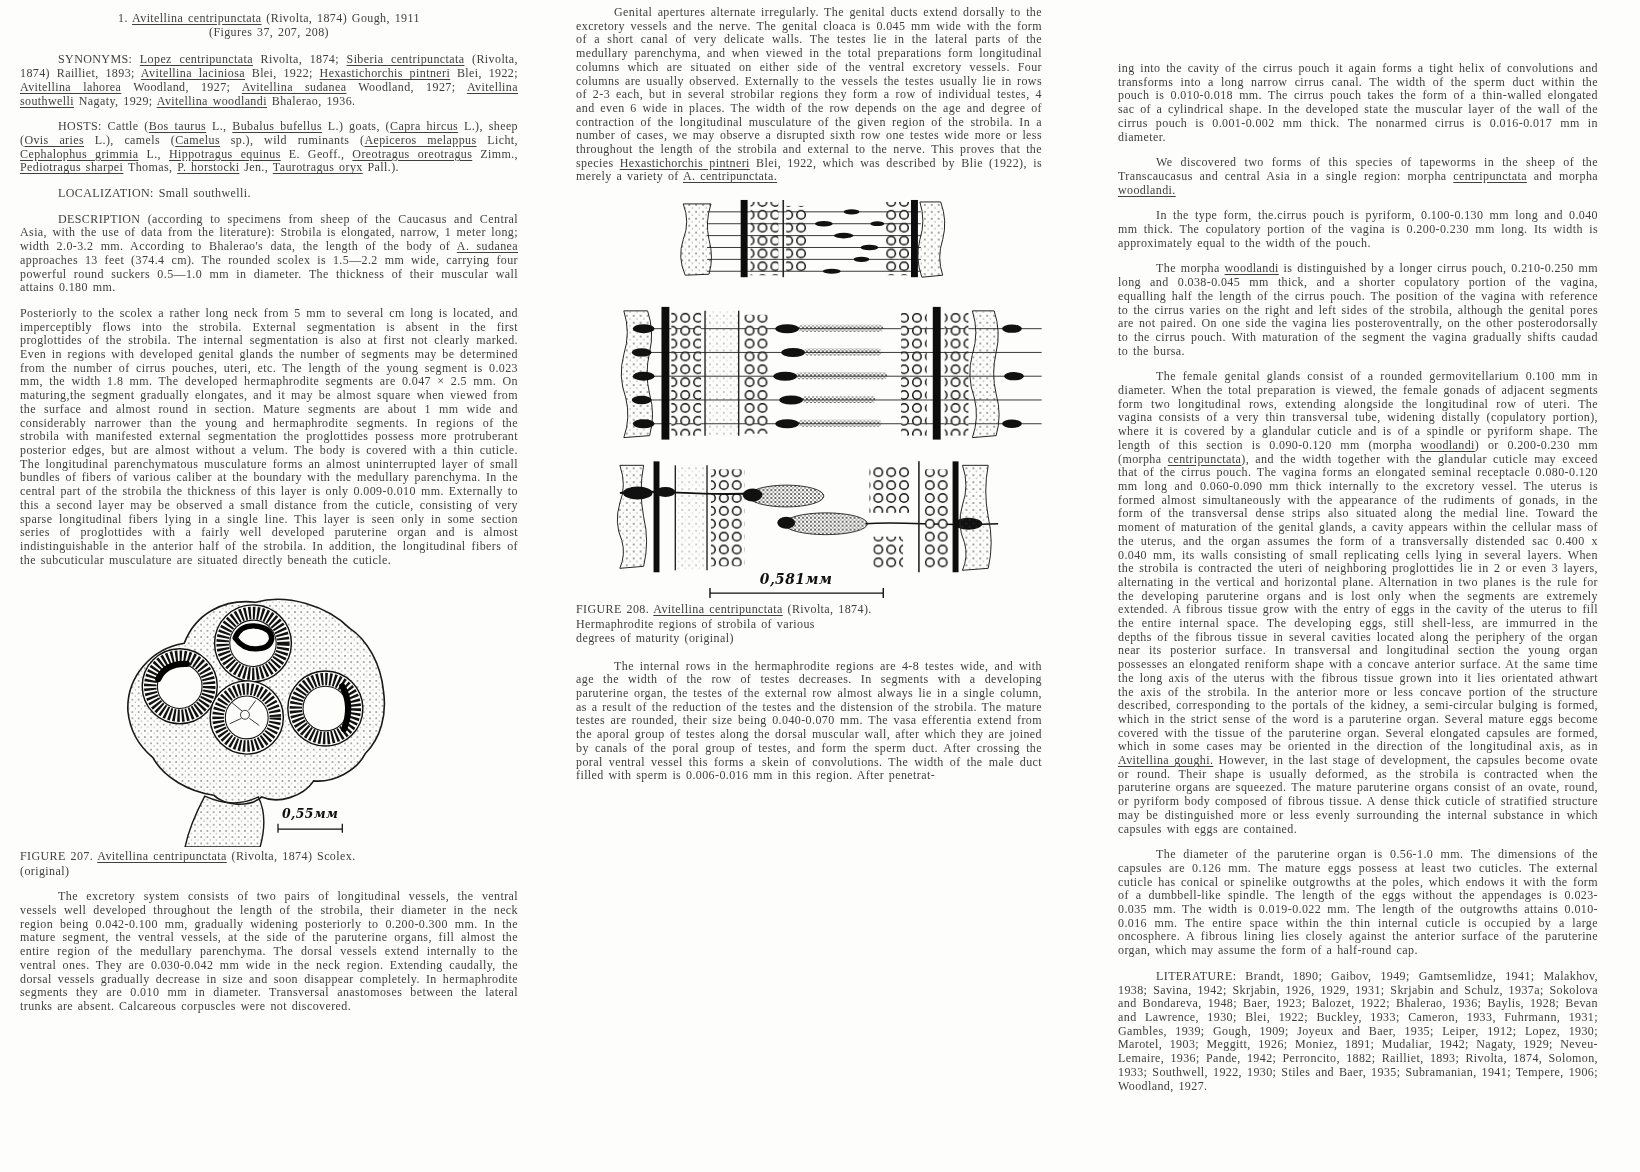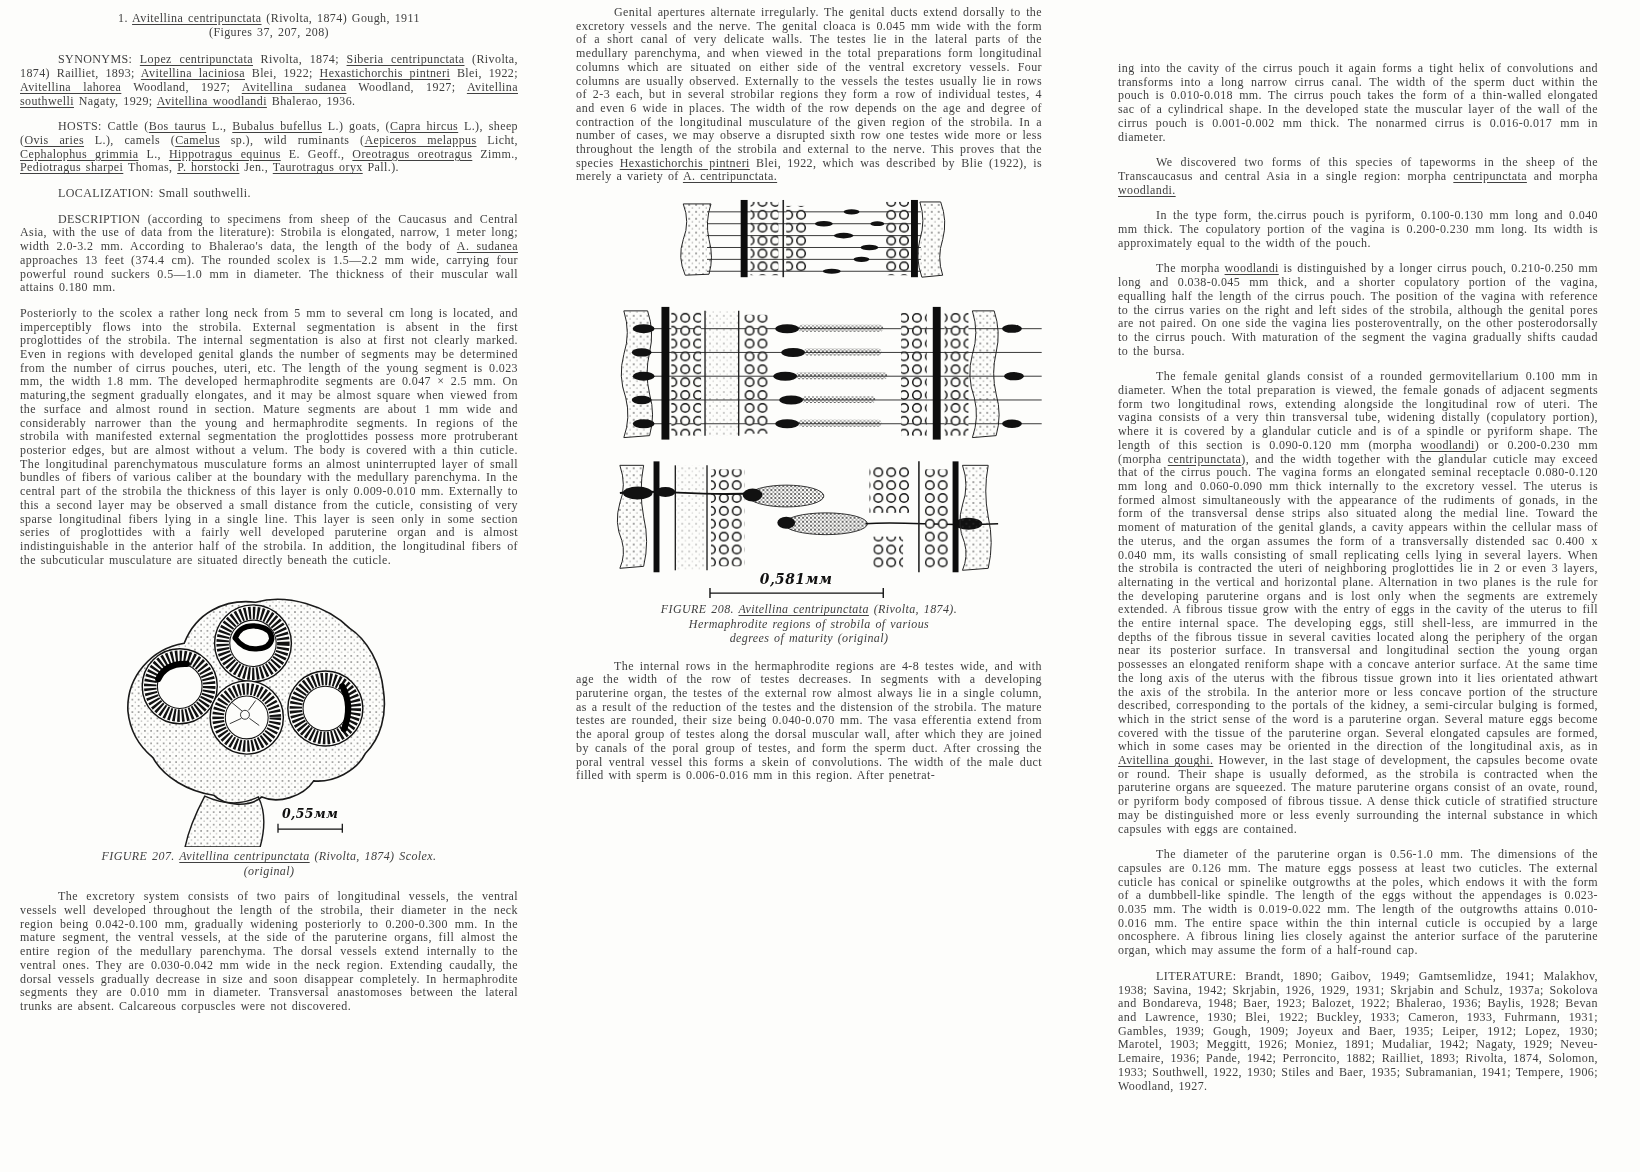--- a/index.html
+++ b/index.html
@@ -13,21 +13,21 @@
   .col-1 { left:20px;  top:12px; width:498px; }
   .col-2 { left:576px; top:6px; width:466px; }
   .col-3 { left:1118px; top:14px; width:480px;margin-top:48px; }
   p { margin:0 0 12px 0; }
   p.indent { text-indent:38px; }
   p.flush  { text-indent:0; }
   .heading { text-align:center; margin-bottom:14px; }
   .heading div { text-indent:0; }
   u { text-underline-offset:2px; }
   .figure { position:relative; }
-  .fig-caption { text-align:center; margin:2px 0 12px 0;font-style:italic; }
+  .fig-caption { margin:2px 0 12px 0; }
   .fig-caption div { line-height:14.5px; }
   svg { display:block; }
 </style>
 </head>
 <body>
 
 <div class="page">
 
   <div class="col col-1">
     <div class="heading">

